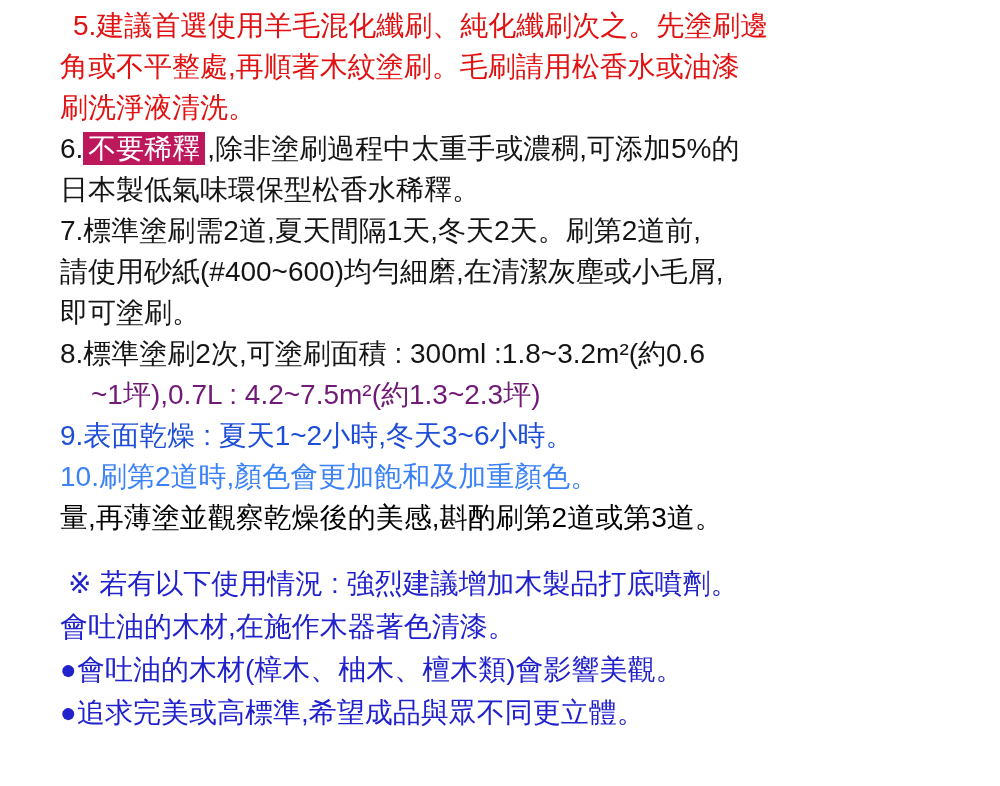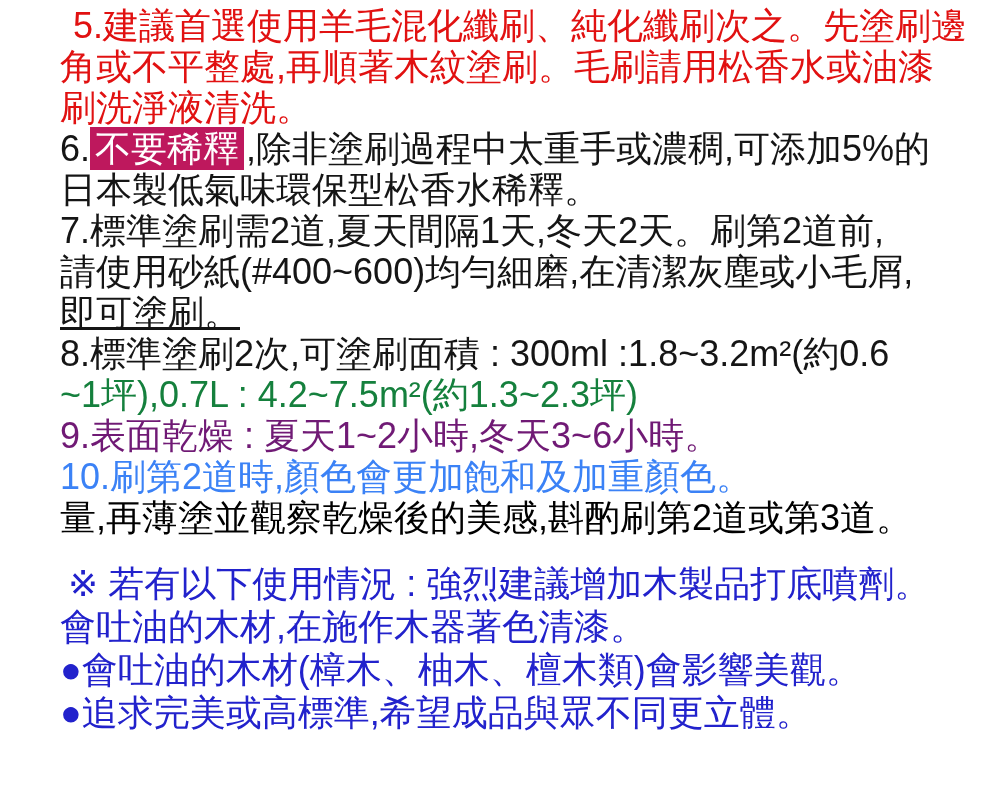--- a/index.html
+++ b/index.html
@@ -14,21 +14,21 @@
     overflow: hidden;
     font-family: "Liberation Sans", "DejaVu Sans", sans-serif;
   }
   .text-block {
     position: absolute;
     left: 60px;
     top: 5px;
     width: 890px;
   }
   .line {
-    font-size: 36px;
+    font-size: 28px;
     line-height: 41px;
     white-space: pre;
     font-weight: 500;
     letter-spacing: 0;
   }
   .line .seg {
     display: inline;
   }
   .line .seg.highlight {
     padding: 1px 5px;
@@ -39,23 +39,23 @@
 <body style="background: rgb(255, 255, 255);">
 
 <div class="text-block">
     <div class="line" style="padding-left: 13px;"><span class="seg" style="color: rgb(225, 17, 17);">5.建議首選使用羊毛混化纖刷、純化纖刷次之。先塗刷邊</span></div>
     <div class="line"><span class="seg" style="color: rgb(225, 17, 17);">角或不平整處,再順著木紋塗刷。毛刷請用松香水或油漆</span></div>
     <div class="line"><span class="seg" style="color: rgb(225, 17, 17);">刷洗淨液清洗。</span></div>
     <div class="line"><span class="seg" style="color: rgb(21, 21, 21);">6.</span><span class="seg highlight" style="color: rgb(255, 255, 255); background-color: #be185d;">不要稀釋</span><span class="seg" style="color: rgb(21, 21, 21);">,除非塗刷過程中太重手或濃稠,可添加5%的</span></div>
     <div class="line"><span class="seg" style="color: rgb(21, 21, 21);">日本製低氣味環保型松香水稀釋。</span></div>
     <div class="line"><span class="seg" style="color: rgb(21, 21, 21);">7.標準塗刷需2道,夏天間隔1天,冬天2天。刷第2道前,</span></div>
     <div class="line"><span class="seg" style="color: rgb(21, 21, 21);">請使用砂紙(#400~600)均勻細磨,在清潔灰塵或小毛屑,</span></div>
-    <div class="line"><span class="seg" style="color: rgb(21, 21, 21); text-decoration: underline;">即可塗刷。</span></div>
+    <div class="line"><span class="seg" style="color: rgb(21, 21, 21);">即可塗刷。</span></div>
     <div class="line"><span class="seg" style="color: rgb(21, 21, 21);">8.標準塗刷2次,可塗刷面積 : 300ml :1.8~3.2m²(約0.6</span></div>
-    <div class="line"><span class="seg" style="color: #15803d;">~1坪),0.7L : 4.2~7.5m²(約1.3~2.3坪)</span></div>
-    <div class="line"><span class="seg" style="color: #701a75; margin-top: 9px;">9.表面乾燥 : 夏天1~2小時,冬天3~6小時。</span></div>
+    <div class="line"><span class="seg" style="color: #701a75; margin-left: 31px;">~1坪),0.7L : 4.2~7.5m²(約1.3~2.3坪)</span></div>
+    <div class="line"><span class="seg" style="color: #1d4ed8; margin-top: 9px;">9.表面乾燥 : 夏天1~2小時,冬天3~6小時。</span></div>
     <div class="line"><span class="seg" style="color: #3b82f6;">10.刷第2道時,顏色會更加飽和及加重顏色。</span></div>
     <div class="line"><span class="seg" style="color: #000000;">量,再薄塗並觀察乾燥後的美感,斟酌刷第2道或第3道。</span></div>
     <div class="line" style="padding-left: 8px; margin-top: 24px; line-height: 43px;"><span class="seg" style="color: rgb(34, 34, 204);">※ 若有以下使用情況 : 強烈建議增加木製品打底噴劑。</span></div>
     <div class="line" style="line-height: 43px;"><span class="seg" style="color: rgb(34, 34, 204);">會吐油的木材,在施作木器著色清漆。</span></div>
     <div class="line" style="line-height: 43px;"><span class="seg" style="color: rgb(34, 34, 204);">●會吐油的木材(樟木、柚木、檀木類)會影響美觀。</span></div>
     <div class="line" style="line-height: 43px;"><span class="seg" style="color: rgb(34, 34, 204);">●追求完美或高標準,希望成品與眾不同更立體。</span></div>
   </div>
 
 </body></html>

